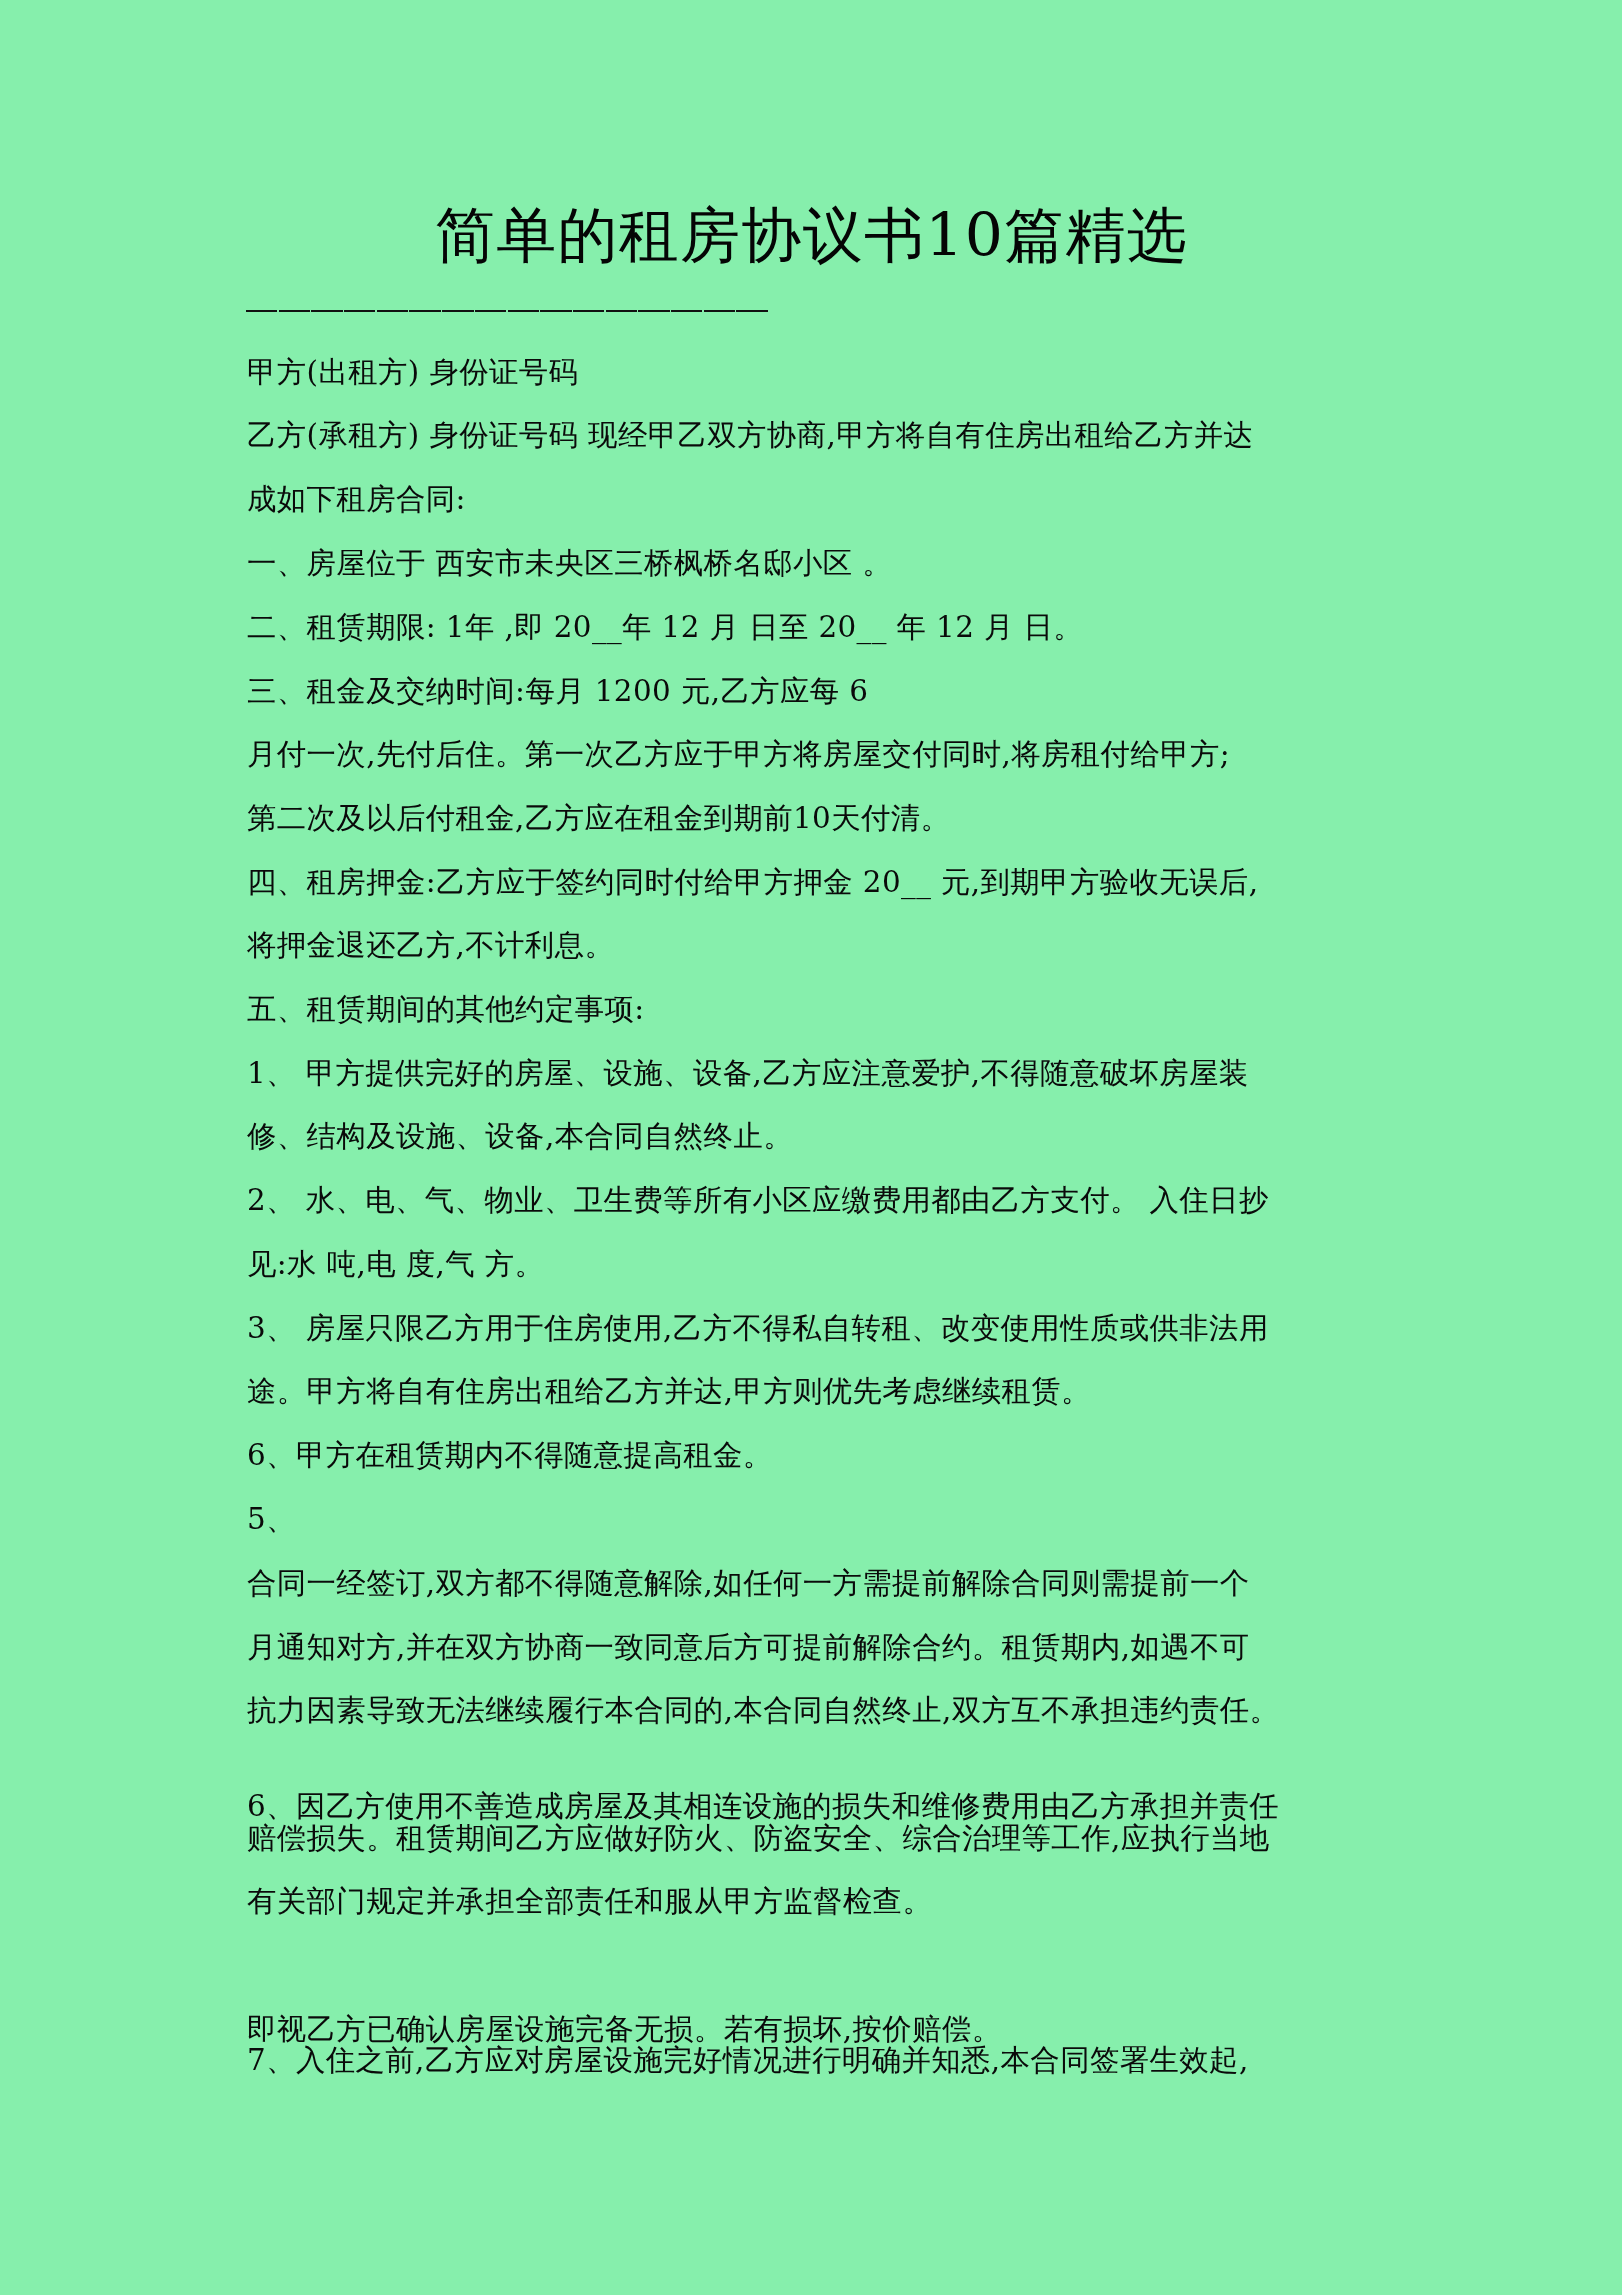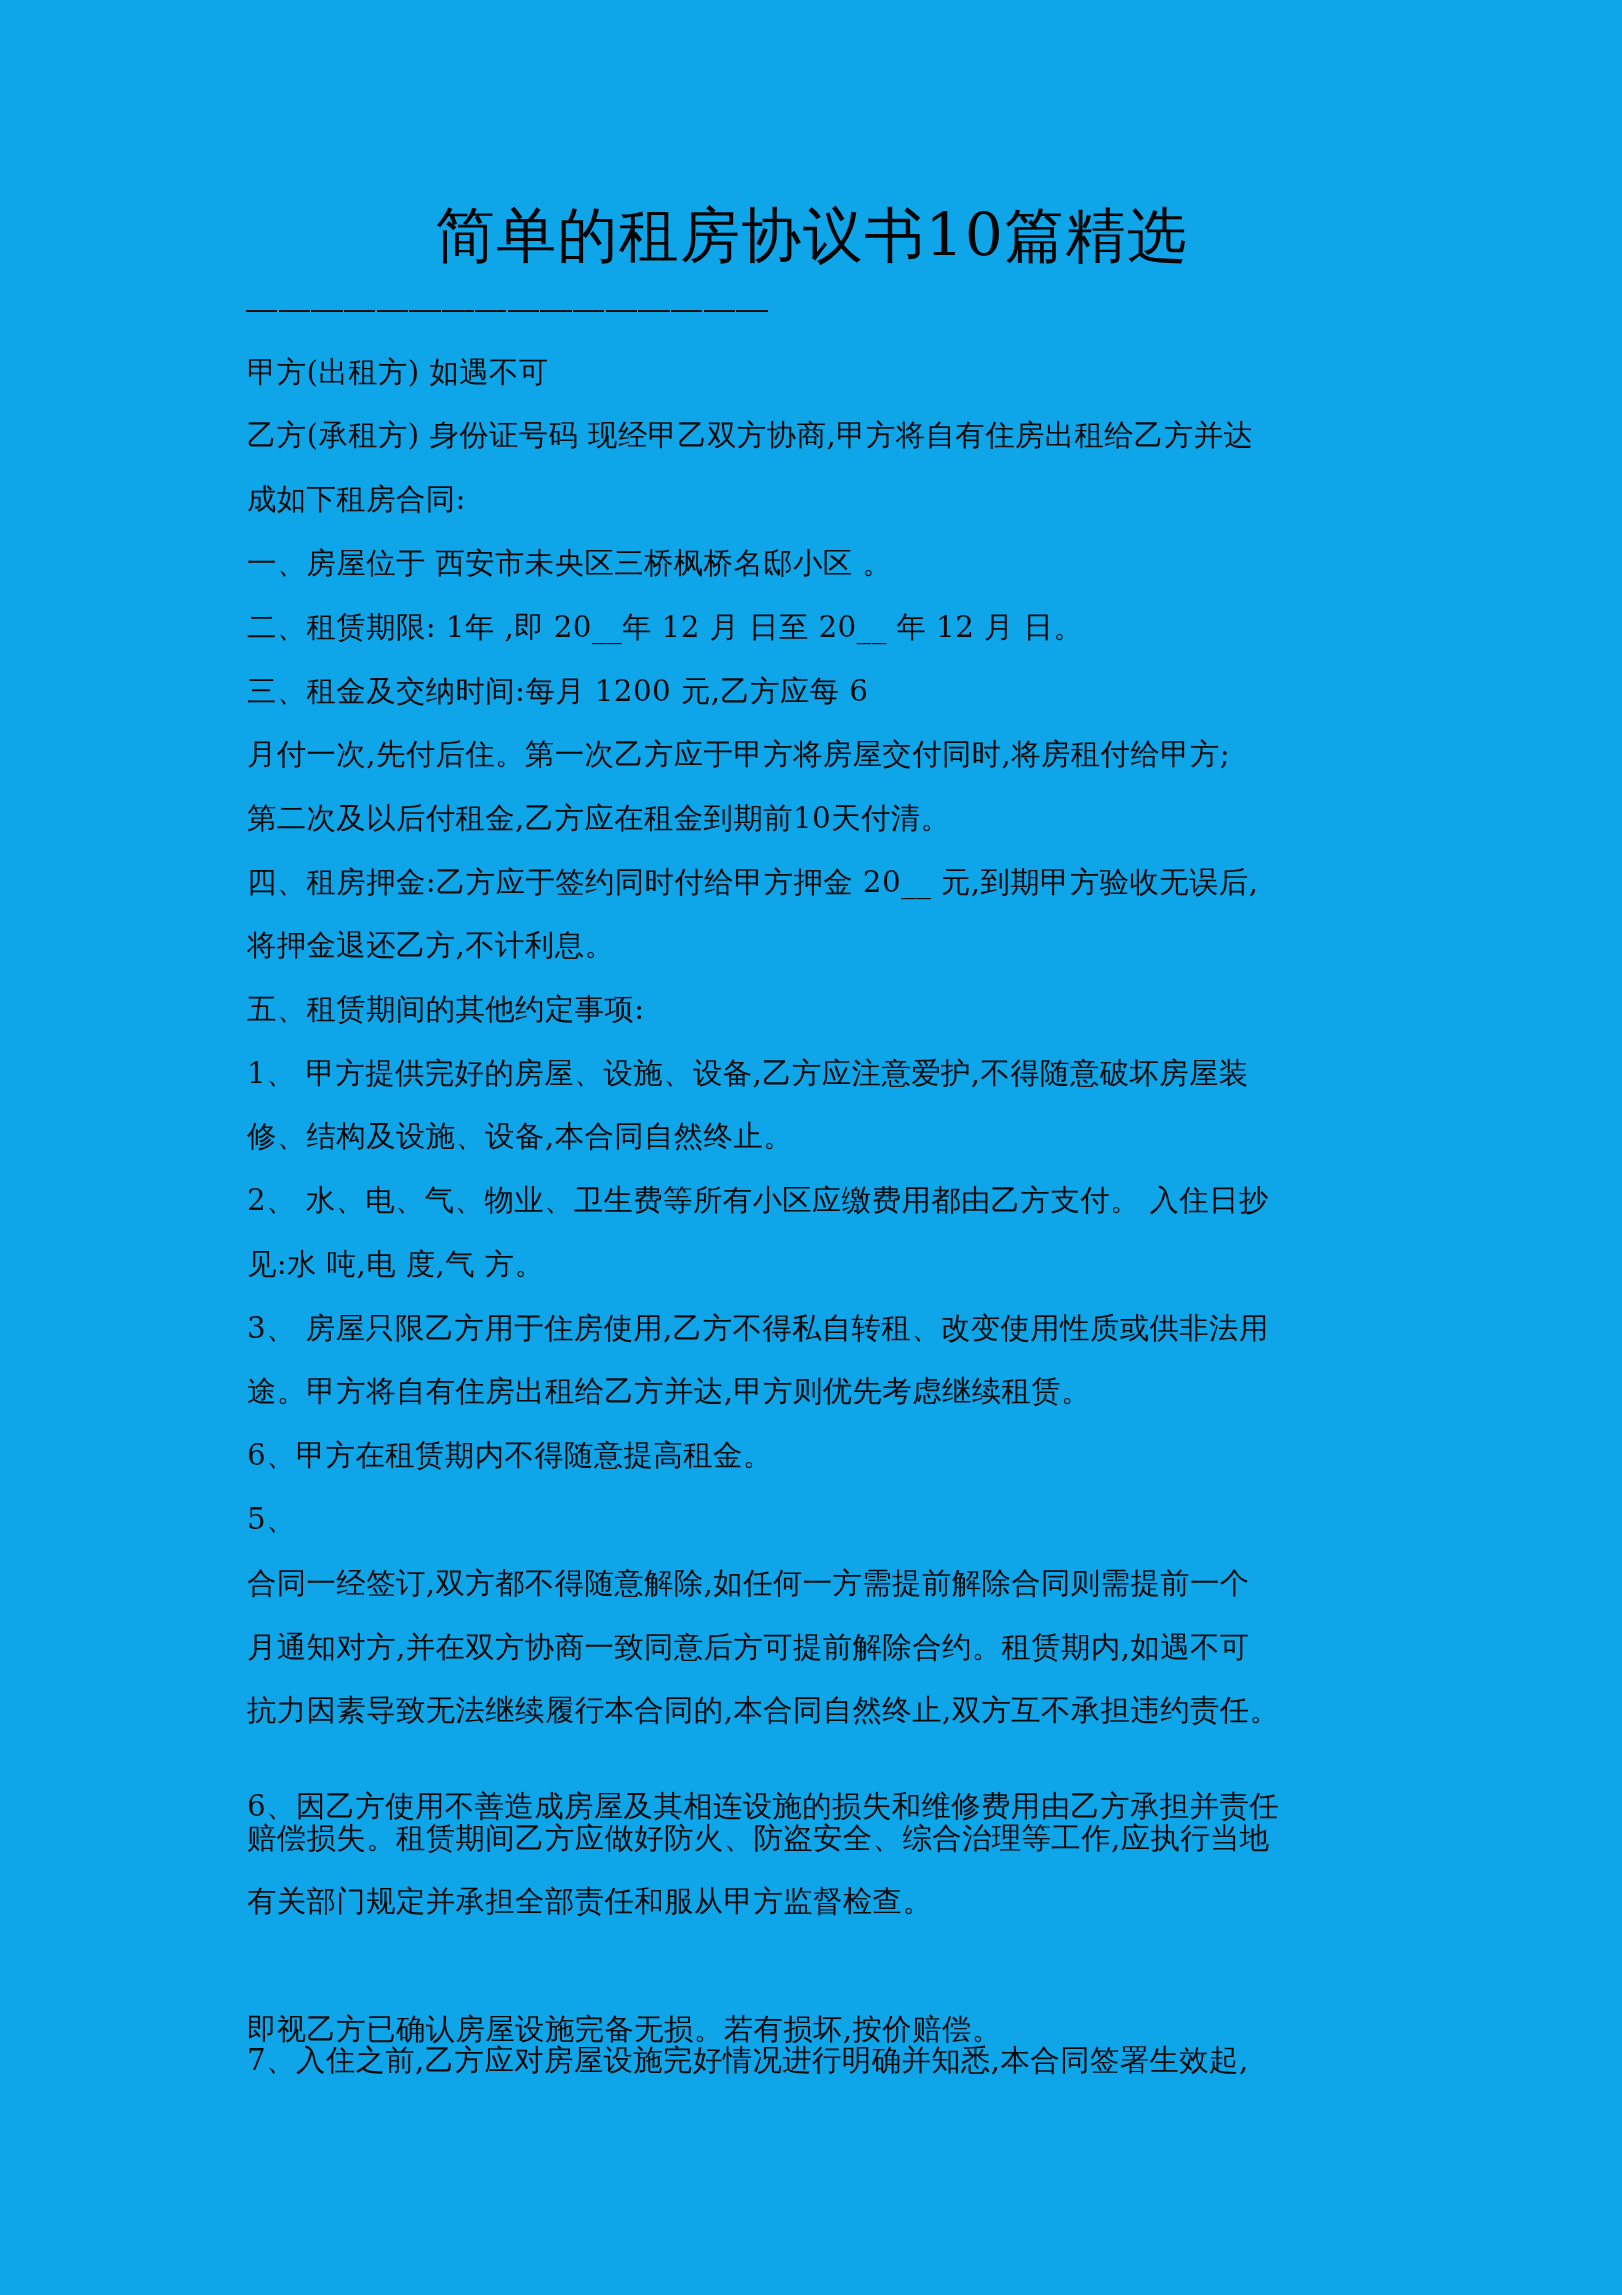--- a/index.html
+++ b/index.html
@@ -13,21 +13,21 @@
       position: relative;
       overflow: hidden;
       font-family: "DejaVu Serif", "Liberation Serif", serif;
       color: #0a0a0a;
     }
     .page {
       position: absolute;
       left: 0; top: 0;
       width: 1623px;
       height: 2295px;
-      background: #0ea5e9;
+      background: #86efac;
     }
     .title {
       position: absolute;
       left: 0;
       top: 196px;
       width: 1623px;
       text-align: center;
       font-size: 60px;
       line-height: 79px;
       letter-spacing: 1.3px;
@@ -83,21 +83,21 @@
       <span></span>
       <span></span>
       <span></span>
     <span></span>
       <span></span>
       <span></span>
       <span></span>
   </div>
 
   <div class="body-text">
-    <div class="line" style="top:0px">甲方(出租方) 如遇不可</div>
+    <div class="line" style="top:0px">甲方(出租方) 身份证号码</div>
     <div class="line" style="top:63px">乙方(承租方) 身份证号码 现经甲乙双方协商,甲方将自有住房出租给乙方并达</div>
     <div class="line" style="top:127px">成如下租房合同:</div>
     <div class="line" style="top:191px">一、房屋位于 西安市未央区三桥枫桥名邸小区 。</div>
     <div class="line" style="top:255px">二、租赁期限: 1年 ,即 20__年 12 月 日至 20__ 年 12 月 日。</div>
     <div class="line" style="top:319px">三、租金及交纳时间:每月 1200 元,乙方应每 6</div>
     <div class="line" style="top:382px">月付一次,先付后住。第一次乙方应于甲方将房屋交付同时,将房租付给甲方;</div>
     <div class="line" style="top:446px">第二次及以后付租金,乙方应在租金到期前10天付清。</div>
     <div class="line" style="top:510px">四、租房押金:乙方应于签约同时付给甲方押金 20__ 元,到期甲方验收无误后,</div>
     <div class="line" style="top:573px">将押金退还乙方,不计利息。</div>
     <div class="line" style="top:637px">五、租赁期间的其他约定事项:</div>

